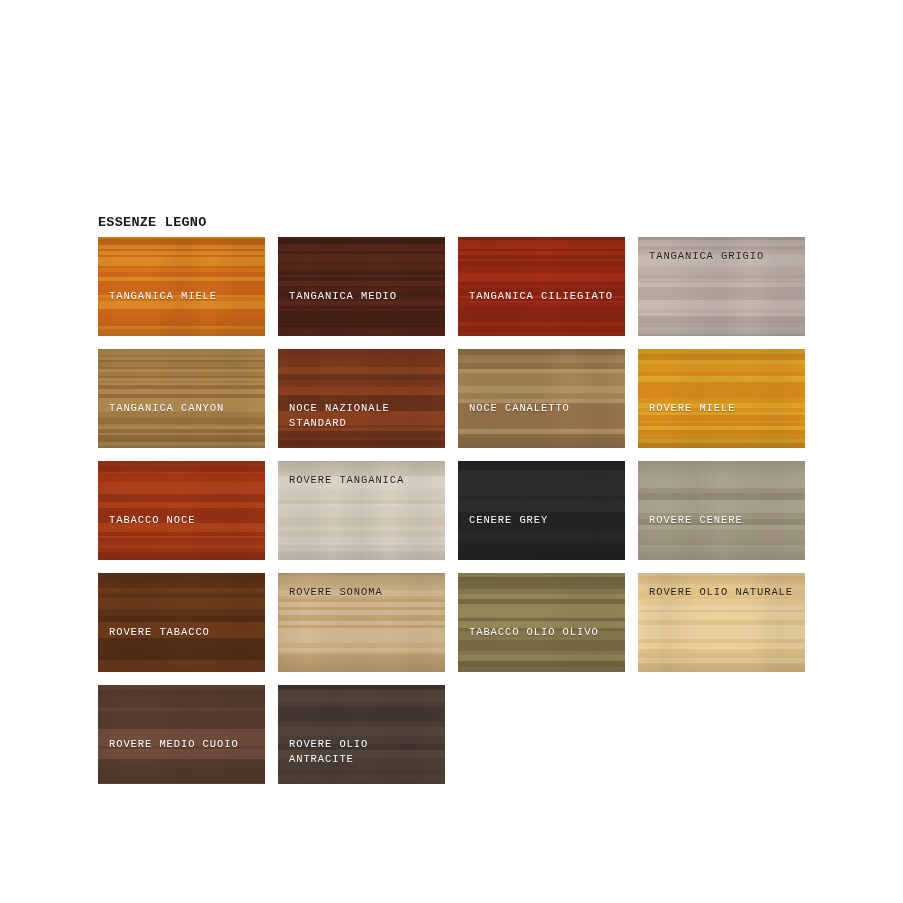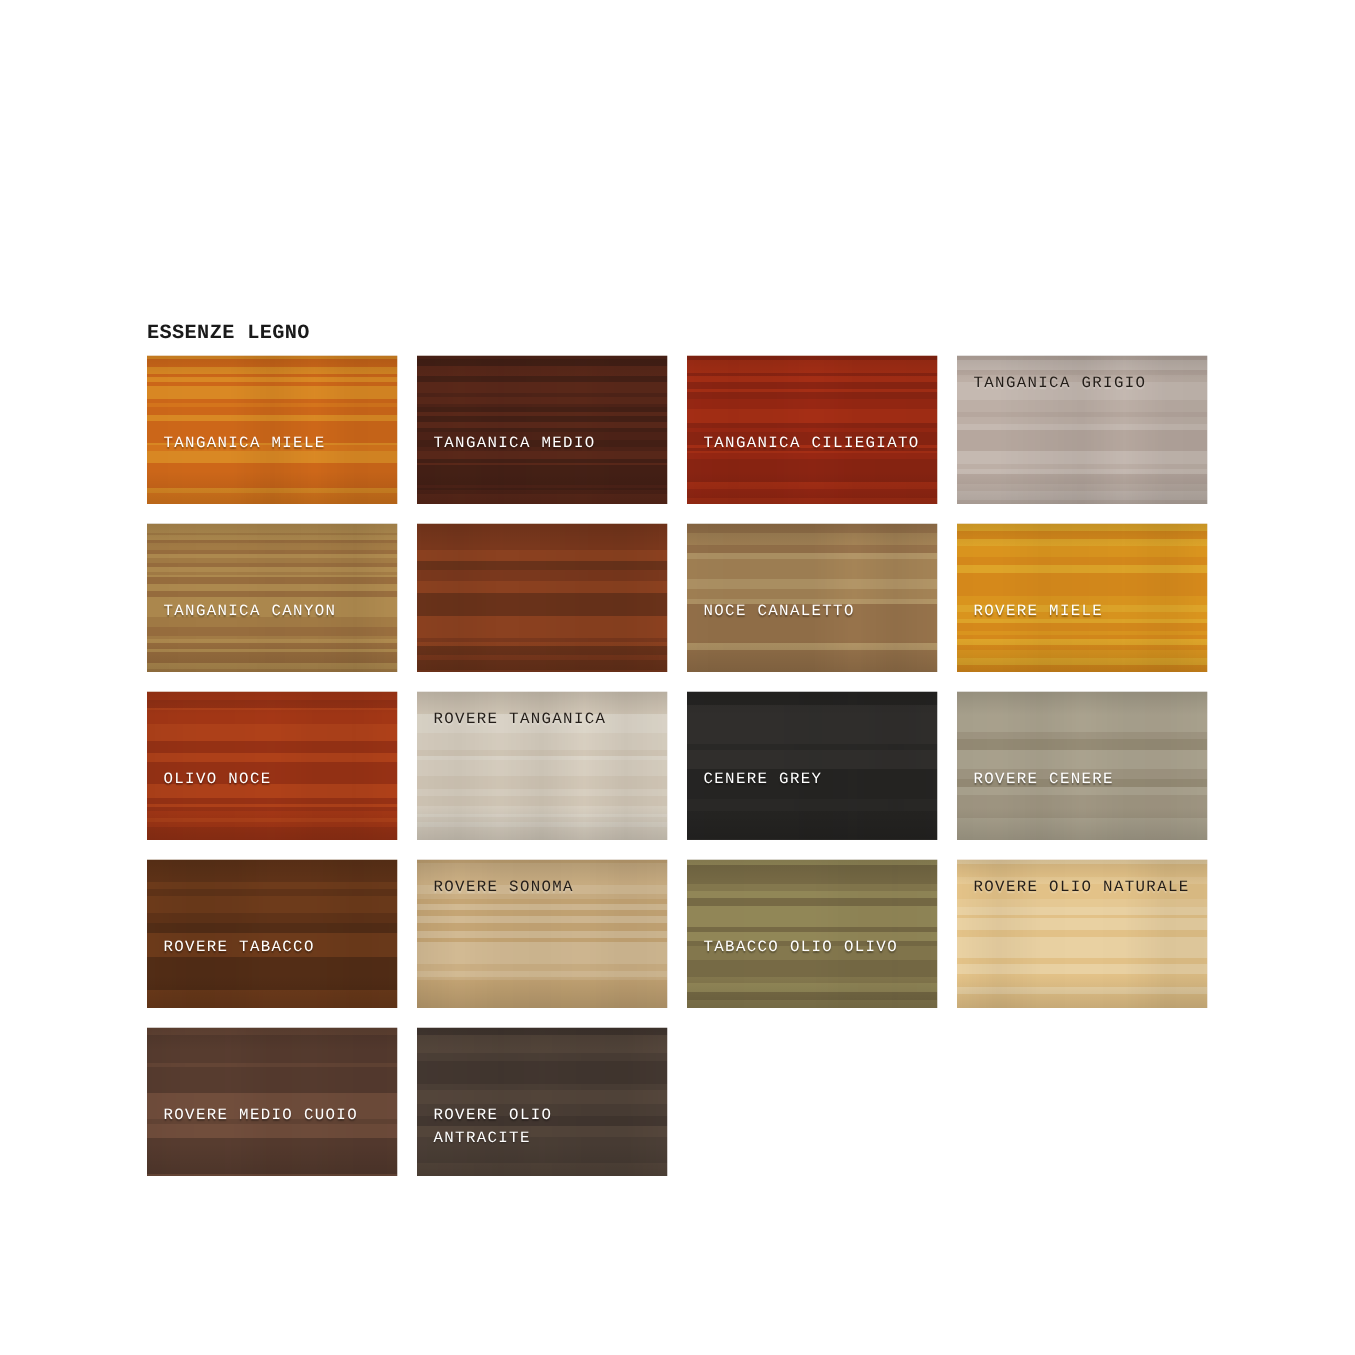--- a/index.html
+++ b/index.html
@@ -145,41 +145,43 @@
         <div class="swatch-grain" style="background-image: linear-gradient(rgb(183, 154, 112) 0%, rgb(183, 154, 112) 3.23%, rgb(183, 154, 112) 3.23%, rgb(183, 154, 112) 6.53%, rgb(156, 127, 86) 6.53%, rgb(156, 127, 86) 7.98%, rgb(183, 154, 112) 7.98%, rgb(183, 154, 112) 11.05%, rgb(130, 102, 67) 11.05%, rgb(130, 102, 67) 13.05%, rgb(156, 127, 86) 13.05%, rgb(156, 127, 86) 17.71%, rgb(130, 102, 67) 17.71%, rgb(130, 102, 67) 20.39%, rgb(183, 154, 112) 20.39%, rgb(183, 154, 112) 23.37%, rgb(156, 127, 86) 23.37%, rgb(156, 127, 86) 24.74%, rgb(156, 127, 86) 24.74%, rgb(156, 127, 86) 26.87%, rgb(130, 102, 67) 26.87%, rgb(130, 102, 67) 29.59%, rgb(183, 154, 112) 29.59%, rgb(183, 154, 112) 32.4%, rgb(156, 127, 86) 32.4%, rgb(156, 127, 86) 34.56%, rgb(183, 154, 112) 34.56%, rgb(183, 154, 112) 36.1%, rgb(130, 102, 67) 36.1%, rgb(130, 102, 67) 40.68%, rgb(183, 154, 112) 40.68%, rgb(183, 154, 112) 45.38%, rgb(130, 102, 67) 45.38%, rgb(130, 102, 67) 49.56%, rgb(183, 154, 112) 49.56%, rgb(183, 154, 112) 52.27%, rgb(183, 154, 112) 52.27%, rgb(183, 154, 112) 55.73%, rgb(183, 154, 112) 55.73%, rgb(183, 154, 112) 60.21%, rgb(183, 154, 112) 60.21%, rgb(183, 154, 112) 63.23%, rgb(156, 127, 86) 63.23%, rgb(156, 127, 86) 65.55%, rgb(156, 127, 86) 65.55%, rgb(156, 127, 86) 67.19%, rgb(156, 127, 86) 67.19%, rgb(156, 127, 86) 69.58%, rgb(130, 102, 67) 69.58%, rgb(130, 102, 67) 72.33%, rgb(130, 102, 67) 72.33%, rgb(130, 102, 67) 75.77%, rgb(156, 127, 86) 75.77%, rgb(156, 127, 86) 78.11%, rgb(183, 154, 112) 78.11%, rgb(183, 154, 112) 80.36%, rgb(130, 102, 67) 80.36%, rgb(130, 102, 67) 84.36%, rgb(183, 154, 112) 84.36%, rgb(183, 154, 112) 86.58%, rgb(130, 102, 67) 86.58%, rgb(130, 102, 67) 91.51%, rgb(130, 102, 67) 91.51%, rgb(130, 102, 67) 93.83%, rgb(183, 154, 112) 93.83%, rgb(183, 154, 112) 98.07%, rgb(156, 127, 86) 98.07%, rgb(156, 127, 86) 100%);"></div>
         <div class="swatch-bands" style="background-image: linear-gradient(to right, rgba(0, 0, 0, 0.173) 0%, rgba(0, 0, 0, 0.118) 16.7%, rgba(0, 0, 0, 0.106) 33.3%, rgba(0, 0, 0, 0.165) 50%, rgba(0, 0, 0, 0.133) 66.7%, rgba(0, 0, 0, 0.227) 83.3%, rgba(0, 0, 0, 0.043) 100%);"></div>
         <div class="swatch-shade"></div>
         <div class="swatch-label light-text">TANGANICA CANYON</div>
       </div>
       <div class="swatch">
         <div class="swatch-base" style="background: rgb(126, 74, 44);"></div>
         <div class="swatch-grain" style="background-image: linear-gradient(rgb(126, 74, 44) 0%, rgb(126, 74, 44) 5.38%, rgb(126, 74, 44) 5.38%, rgb(126, 74, 44) 11.65%, rgb(126, 74, 44) 11.65%, rgb(126, 74, 44) 18.13%, rgb(156, 100, 64) 18.13%, rgb(156, 100, 64) 25.05%, rgb(95, 53, 32) 25.05%, rgb(95, 53, 32) 31.06%, rgb(126, 74, 44) 31.06%, rgb(126, 74, 44) 38.57%, rgb(156, 100, 64) 38.57%, rgb(156, 100, 64) 41.37%, rgb(156, 100, 64) 41.37%, rgb(156, 100, 64) 46.66%, rgb(95, 53, 32) 46.66%, rgb(95, 53, 32) 53.47%, rgb(95, 53, 32) 53.47%, rgb(95, 53, 32) 59.54%, rgb(95, 53, 32) 59.54%, rgb(95, 53, 32) 62.14%, rgb(156, 100, 64) 62.14%, rgb(156, 100, 64) 69.74%, rgb(156, 100, 64) 69.74%, rgb(156, 100, 64) 76.91%, rgb(126, 74, 44) 76.91%, rgb(126, 74, 44) 79.67%, rgb(156, 100, 64) 79.67%, rgb(156, 100, 64) 82.35%, rgb(95, 53, 32) 82.35%, rgb(95, 53, 32) 85.27%, rgb(95, 53, 32) 85.27%, rgb(95, 53, 32) 88.73%, rgb(126, 74, 44) 88.73%, rgb(126, 74, 44) 91.8%, rgb(95, 53, 32) 91.8%, rgb(95, 53, 32) 98.34%, rgb(126, 74, 44) 98.34%, rgb(126, 74, 44) 100%);"></div>
         <div class="swatch-bands" style="background-image: linear-gradient(to right, rgba(0, 0, 0, 0.082) 0%, rgba(0, 0, 0, 0.184) 16.7%, rgba(0, 0, 0, 0.063) 33.3%, rgba(0, 0, 0, 0.094) 50%, rgba(0, 0, 0, 0.208) 66.7%, rgba(0, 0, 0, 0.227) 83.3%, rgba(0, 0, 0, 0.06) 100%);"></div>
         <div class="swatch-shade"></div>
+        <div class="swatch-label light-text">NOCE NAZIONALE
+STANDARD</div>
       </div>
       <div class="swatch">
         <div class="swatch-base" style="background: rgb(157, 132, 100);"></div>
         <div class="swatch-grain" style="background-image: linear-gradient(rgb(122, 99, 72) 0%, rgb(122, 99, 72) 6.35%, rgb(157, 132, 100) 6.35%, rgb(157, 132, 100) 14.53%, rgb(122, 99, 72) 14.53%, rgb(122, 99, 72) 20.07%, rgb(189, 168, 138) 20.07%, rgb(189, 168, 138) 23.82%, rgb(157, 132, 100) 23.82%, rgb(157, 132, 100) 27.4%, rgb(157, 132, 100) 27.4%, rgb(157, 132, 100) 29.74%, rgb(157, 132, 100) 29.74%, rgb(157, 132, 100) 37.61%, rgb(189, 168, 138) 37.61%, rgb(189, 168, 138) 44.16%, rgb(157, 132, 100) 44.16%, rgb(157, 132, 100) 50.59%, rgb(189, 168, 138) 50.59%, rgb(189, 168, 138) 54.06%, rgb(122, 99, 72) 54.06%, rgb(122, 99, 72) 61.41%, rgb(122, 99, 72) 61.41%, rgb(122, 99, 72) 67.09%, rgb(122, 99, 72) 67.09%, rgb(122, 99, 72) 72.93%, rgb(122, 99, 72) 72.93%, rgb(122, 99, 72) 76.42%, rgb(122, 99, 72) 76.42%, rgb(122, 99, 72) 80.78%, rgb(189, 168, 138) 80.78%, rgb(189, 168, 138) 85.45%, rgb(122, 99, 72) 85.45%, rgb(122, 99, 72) 92.2%, rgb(122, 99, 72) 92.2%, rgb(122, 99, 72) 100%);"></div>
         <div class="swatch-bands" style="background-image: linear-gradient(to right, rgba(0, 0, 0, 0.21) 0%, rgba(0, 0, 0, 0.255) 16.7%, rgba(0, 0, 0, 0.243) 33.3%, rgba(0, 0, 0, 0.247) 50%, rgba(0, 0, 0, 0.067) 66.7%, rgba(0, 0, 0, 0.23) 83.3%, rgba(0, 0, 0, 0.08) 100%);"></div>
         <div class="swatch-shade"></div>
         <div class="swatch-label light-text">NOCE CANALETTO</div>
       </div>
       <div class="swatch">
         <div class="swatch-base" style="background: rgb(211, 146, 47);"></div>
         <div class="swatch-grain" style="background-image: linear-gradient(rgb(232, 178, 99) 0%, rgb(232, 178, 99) 5.21%, rgb(180, 118, 31) 5.21%, rgb(180, 118, 31) 7.69%, rgb(180, 118, 31) 7.69%, rgb(180, 118, 31) 10.73%, rgb(232, 178, 99) 10.73%, rgb(232, 178, 99) 15.45%, rgb(211, 146, 47) 15.45%, rgb(211, 146, 47) 20.68%, rgb(211, 146, 47) 20.68%, rgb(211, 146, 47) 22.74%, rgb(180, 118, 31) 22.74%, rgb(180, 118, 31) 27.65%, rgb(232, 178, 99) 27.65%, rgb(232, 178, 99) 33.27%, rgb(180, 118, 31) 33.27%, rgb(180, 118, 31) 37.38%, rgb(180, 118, 31) 37.38%, rgb(180, 118, 31) 42.41%, rgb(180, 118, 31) 42.41%, rgb(180, 118, 31) 46.7%, rgb(180, 118, 31) 46.7%, rgb(180, 118, 31) 49.02%, rgb(211, 146, 47) 49.02%, rgb(211, 146, 47) 51.94%, rgb(211, 146, 47) 51.94%, rgb(211, 146, 47) 54.96%, rgb(232, 178, 99) 54.96%, rgb(232, 178, 99) 59.4%, rgb(211, 146, 47) 59.4%, rgb(211, 146, 47) 64.12%, rgb(232, 178, 99) 64.12%, rgb(232, 178, 99) 66.77%, rgb(180, 118, 31) 66.77%, rgb(180, 118, 31) 72.29%, rgb(211, 146, 47) 72.29%, rgb(211, 146, 47) 75.04%, rgb(180, 118, 31) 75.04%, rgb(180, 118, 31) 78.01%, rgb(232, 178, 99) 78.01%, rgb(232, 178, 99) 82.13%, rgb(180, 118, 31) 82.13%, rgb(180, 118, 31) 85.41%, rgb(211, 146, 47) 85.41%, rgb(211, 146, 47) 90.5%, rgb(232, 178, 99) 90.5%, rgb(232, 178, 99) 94.97%, rgb(180, 118, 31) 94.97%, rgb(180, 118, 31) 100%);"></div>
         <div class="swatch-bands" style="background-image: linear-gradient(to right, rgba(0, 0, 0, 0.12) 0%, rgba(0, 0, 0, 0.106) 16.7%, rgba(0, 0, 0, 0.2) 33.3%, rgba(0, 0, 0, 0.176) 50%, rgba(0, 0, 0, 0.14) 66.7%, rgba(0, 0, 0, 0.235) 83.3%, rgba(0, 0, 0, 0.094) 100%);"></div>
         <div class="swatch-shade"></div>
         <div class="swatch-label light-text">ROVERE MIELE</div>
       </div>
       <div class="swatch">
         <div class="swatch-base" style="background: rgb(158, 74, 36);"></div>
         <div class="swatch-grain" style="background-image: linear-gradient(rgb(158, 74, 36) 0%, rgb(158, 74, 36) 5.54%, rgb(125, 54, 25) 5.54%, rgb(125, 54, 25) 9%, rgb(125, 54, 25) 9%, rgb(125, 54, 25) 10.82%, rgb(185, 106, 60) 10.82%, rgb(185, 106, 60) 12.58%, rgb(158, 74, 36) 12.58%, rgb(158, 74, 36) 15.47%, rgb(158, 74, 36) 15.47%, rgb(158, 74, 36) 17.79%, rgb(158, 74, 36) 17.79%, rgb(158, 74, 36) 21.57%, rgb(185, 106, 60) 21.57%, rgb(185, 106, 60) 27.76%, rgb(185, 106, 60) 27.76%, rgb(185, 106, 60) 31.05%, rgb(185, 106, 60) 31.05%, rgb(185, 106, 60) 33.61%, rgb(125, 54, 25) 33.61%, rgb(125, 54, 25) 36.55%, rgb(125, 54, 25) 36.55%, rgb(125, 54, 25) 41.62%, rgb(185, 106, 60) 41.62%, rgb(185, 106, 60) 47.77%, rgb(125, 54, 25) 47.77%, rgb(125, 54, 25) 51.13%, rgb(125, 54, 25) 51.13%, rgb(125, 54, 25) 56.66%, rgb(125, 54, 25) 56.66%, rgb(125, 54, 25) 62.51%, rgb(185, 106, 60) 62.51%, rgb(185, 106, 60) 67.42%, rgb(185, 106, 60) 67.42%, rgb(185, 106, 60) 72%, rgb(125, 54, 25) 72%, rgb(125, 54, 25) 75.76%, rgb(185, 106, 60) 75.76%, rgb(185, 106, 60) 77.76%, rgb(125, 54, 25) 77.76%, rgb(125, 54, 25) 80.34%, rgb(158, 74, 36) 80.34%, rgb(158, 74, 36) 85.31%, rgb(185, 106, 60) 85.31%, rgb(185, 106, 60) 88.18%, rgb(158, 74, 36) 88.18%, rgb(158, 74, 36) 91.48%, rgb(125, 54, 25) 91.48%, rgb(125, 54, 25) 96.14%, rgb(125, 54, 25) 96.14%, rgb(125, 54, 25) 100%);"></div>
         <div class="swatch-bands" style="background-image: linear-gradient(to right, rgba(0, 0, 0, 0.247) 0%, rgba(0, 0, 0, 0.173) 16.7%, rgba(0, 0, 0, 0.16) 33.3%, rgba(0, 0, 0, 0.11) 50%, rgba(0, 0, 0, 0.216) 66.7%, rgba(0, 0, 0, 0.235) 83.3%, rgba(0, 0, 0, 0.11) 100%);"></div>
         <div class="swatch-shade"></div>
-        <div class="swatch-label light-text">OLIVO NOCE</div>
+        <div class="swatch-label light-text">TABACCO NOCE</div>
       </div>
       <div class="swatch">
         <div class="swatch-base" style="background: rgb(205, 195, 180);"></div>
         <div class="swatch-grain" style="background-image: linear-gradient(rgb(176, 164, 150) 0%, rgb(176, 164, 150) 8.49%, rgb(176, 164, 150) 8.49%, rgb(176, 164, 150) 14.91%, rgb(228, 220, 208) 14.91%, rgb(228, 220, 208) 22.72%, rgb(228, 220, 208) 22.72%, rgb(228, 220, 208) 27.91%, rgb(205, 195, 180) 27.91%, rgb(205, 195, 180) 35.67%, rgb(205, 195, 180) 35.67%, rgb(205, 195, 180) 39.39%, rgb(176, 164, 150) 39.39%, rgb(176, 164, 150) 43.21%, rgb(228, 220, 208) 43.21%, rgb(228, 220, 208) 46.03%, rgb(205, 195, 180) 46.03%, rgb(205, 195, 180) 49.59%, rgb(205, 195, 180) 49.59%, rgb(205, 195, 180) 56.68%, rgb(176, 164, 150) 56.68%, rgb(176, 164, 150) 65.91%, rgb(205, 195, 180) 65.91%, rgb(205, 195, 180) 70.27%, rgb(176, 164, 150) 70.27%, rgb(176, 164, 150) 76.88%, rgb(205, 195, 180) 76.88%, rgb(205, 195, 180) 82.22%, rgb(228, 220, 208) 82.22%, rgb(228, 220, 208) 84.83%, rgb(205, 195, 180) 84.83%, rgb(205, 195, 180) 87.96%, rgb(228, 220, 208) 87.96%, rgb(228, 220, 208) 91.38%, rgb(205, 195, 180) 91.38%, rgb(205, 195, 180) 96.65%, rgb(205, 195, 180) 96.65%, rgb(205, 195, 180) 100%);"></div>
         <div class="swatch-bands" style="background-image: linear-gradient(to right, rgba(0, 0, 0, 0.16) 0%, rgba(0, 0, 0, 0.243) 16.7%, rgba(0, 0, 0, 0.118) 33.3%, rgba(0, 0, 0, 0.26) 50%, rgba(0, 0, 0, 0.07) 66.7%, rgba(0, 0, 0, 0.24) 83.3%, rgba(0, 0, 0, 0.13) 100%);"></div>
         <div class="swatch-shade"></div>
         <div class="swatch-label dark-text">ROVERE TANGANICA</div>
       </div>
       <div class="swatch">
         <div class="swatch-base" style="background: rgb(59, 58, 56);"></div>

